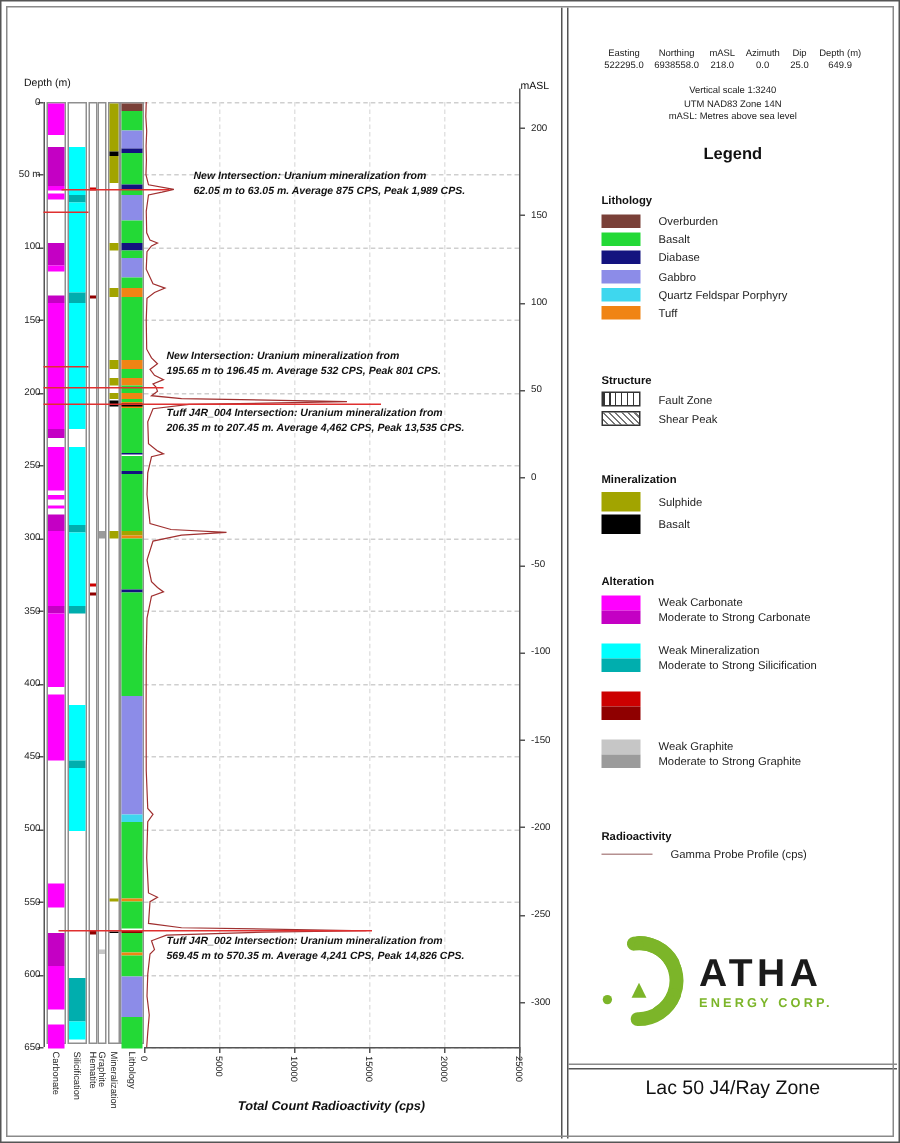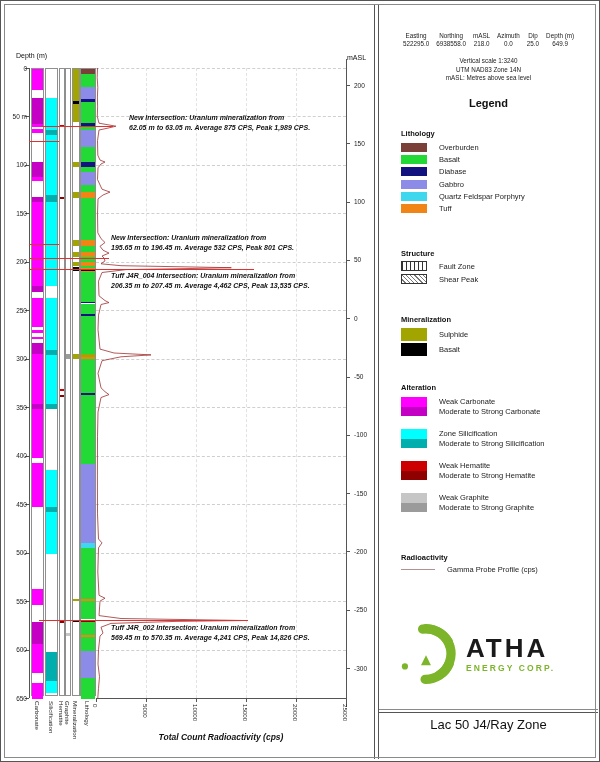--- a/index.html
+++ b/index.html
@@ -386,32 +386,28 @@
             <div>Weak Carbonate</div>
             <div>Moderate to Strong Carbonate</div>
           </div>
         </div>
         <div class="alt-group" style="top: 424px;">
           <div class="alt-swatch">
             <div class="alt-half" style="background: rgb(0, 255, 255);"></div>
             <div class="alt-half" style="background: rgb(0, 174, 174);"></div>
           </div>
           <div class="alt-labels">
-            <div>Zone Silicification</div>
+            <div>Weak Mineralization</div>
             <div>Moderate to Strong Silicification</div>
           </div>
         </div>
         <div class="alt-group" style="top: 456px;">
           <div class="alt-swatch">
             <div class="alt-half" style="background: rgb(204, 0, 0);"></div>
             <div class="alt-half" style="background: rgb(143, 0, 0);"></div>
-          </div>
-          <div class="alt-labels">
-            <div>Weak Hematite</div>
-            <div>Moderate to Strong Hematite</div>
           </div>
         </div>
         <div class="alt-group" style="top: 488px;">
           <div class="alt-swatch">
             <div class="alt-half" style="background: rgb(198, 198, 198);"></div>
             <div class="alt-half" style="background: rgb(155, 155, 155);"></div>
           </div>
           <div class="alt-labels">
             <div>Weak Graphite</div>
             <div>Moderate to Strong Graphite</div>

